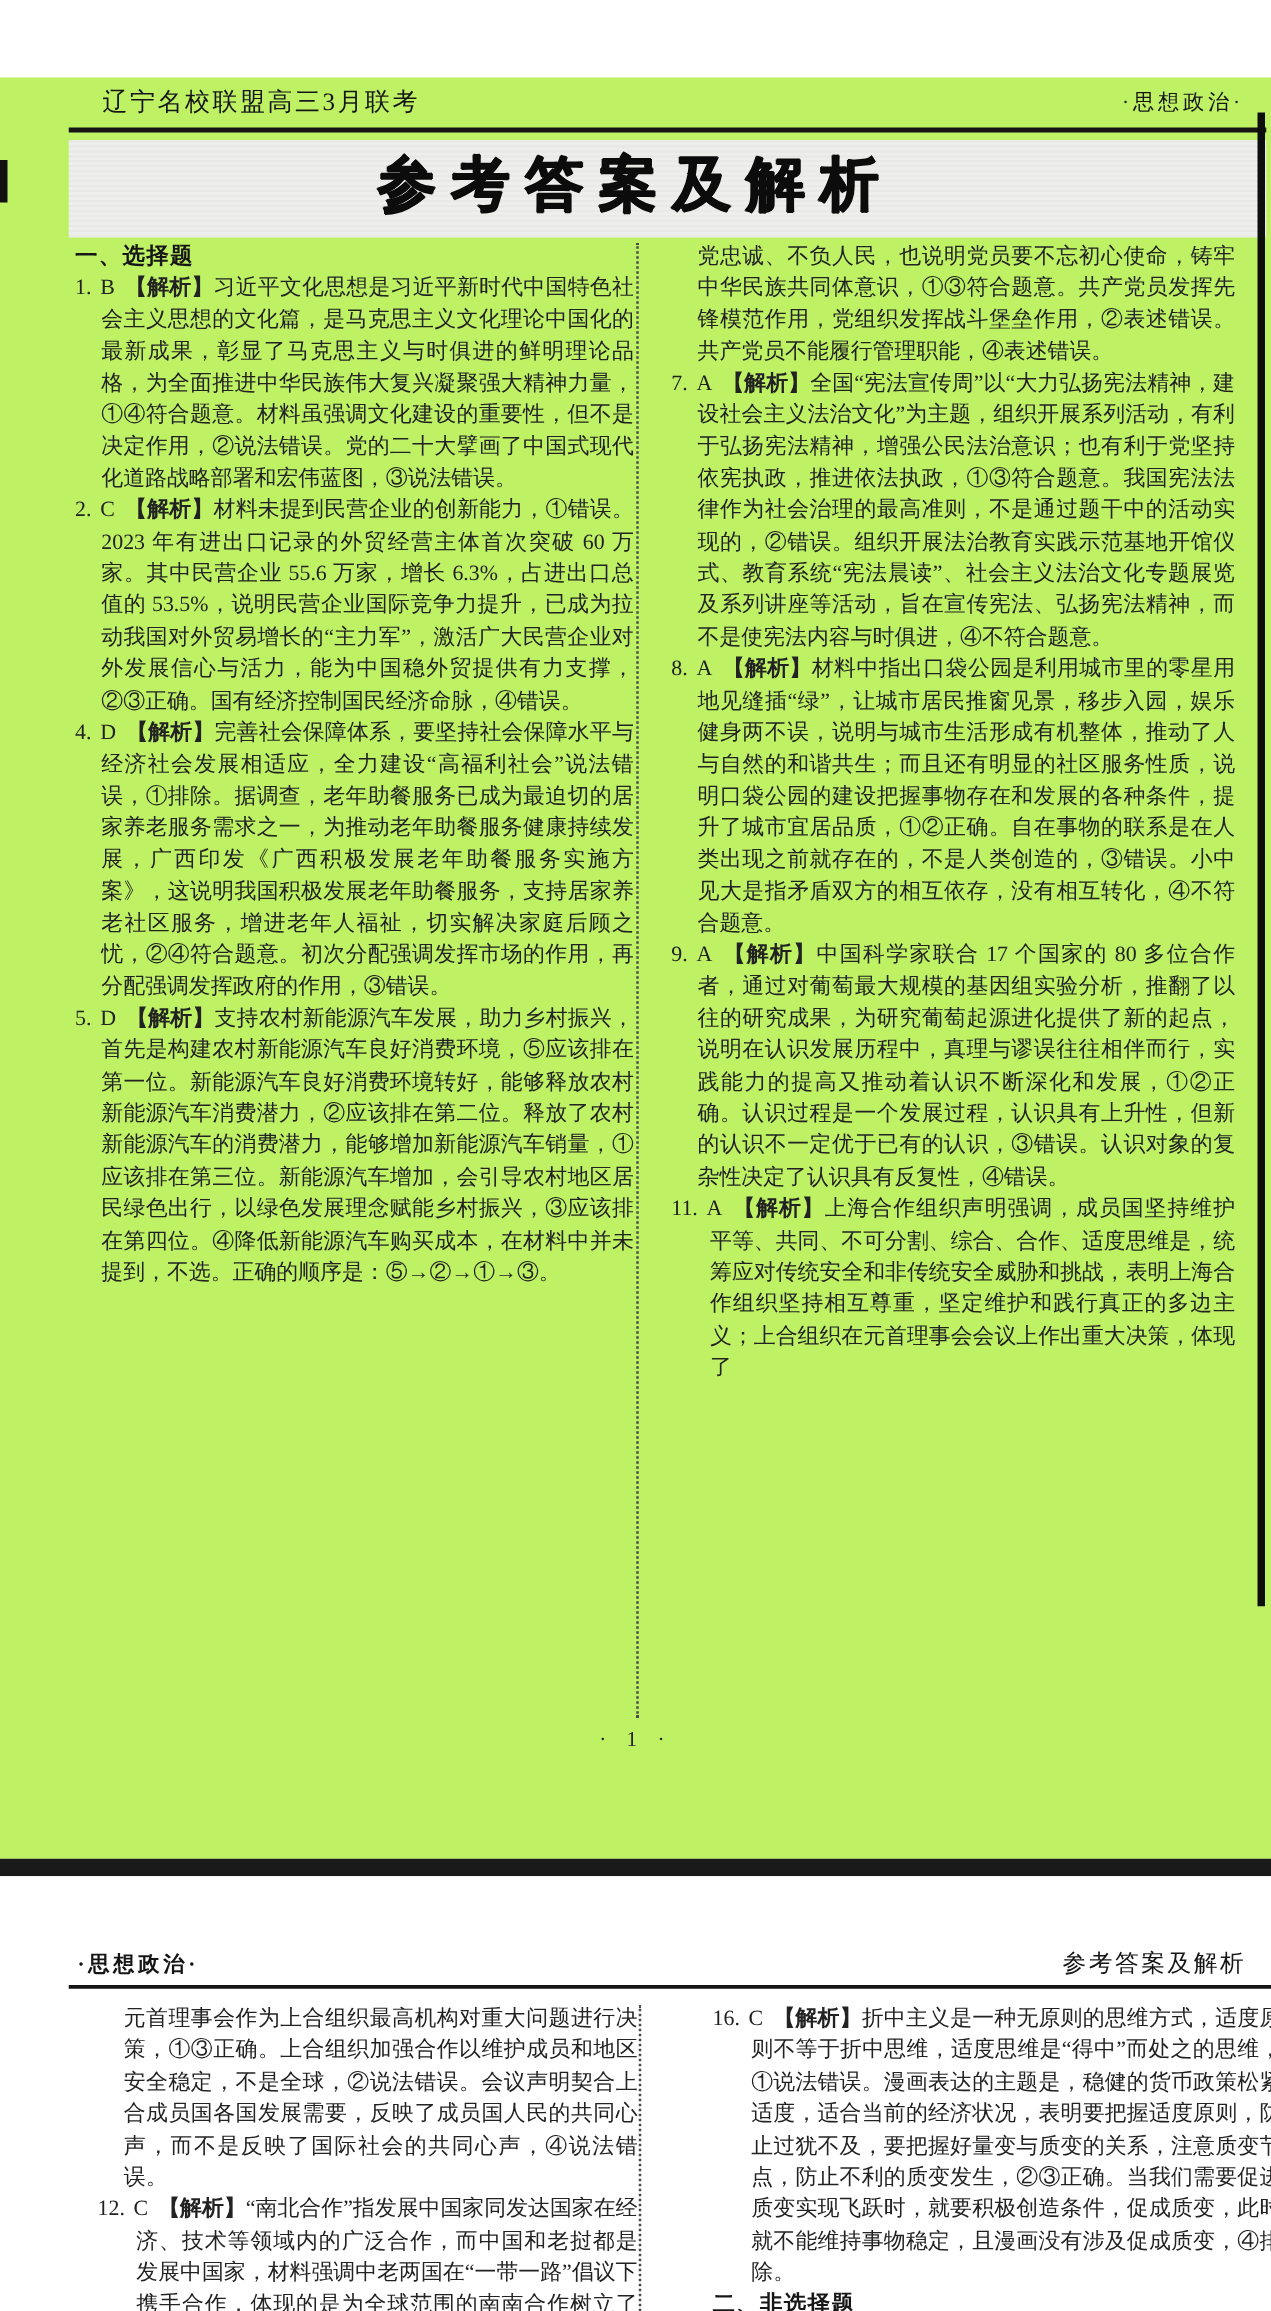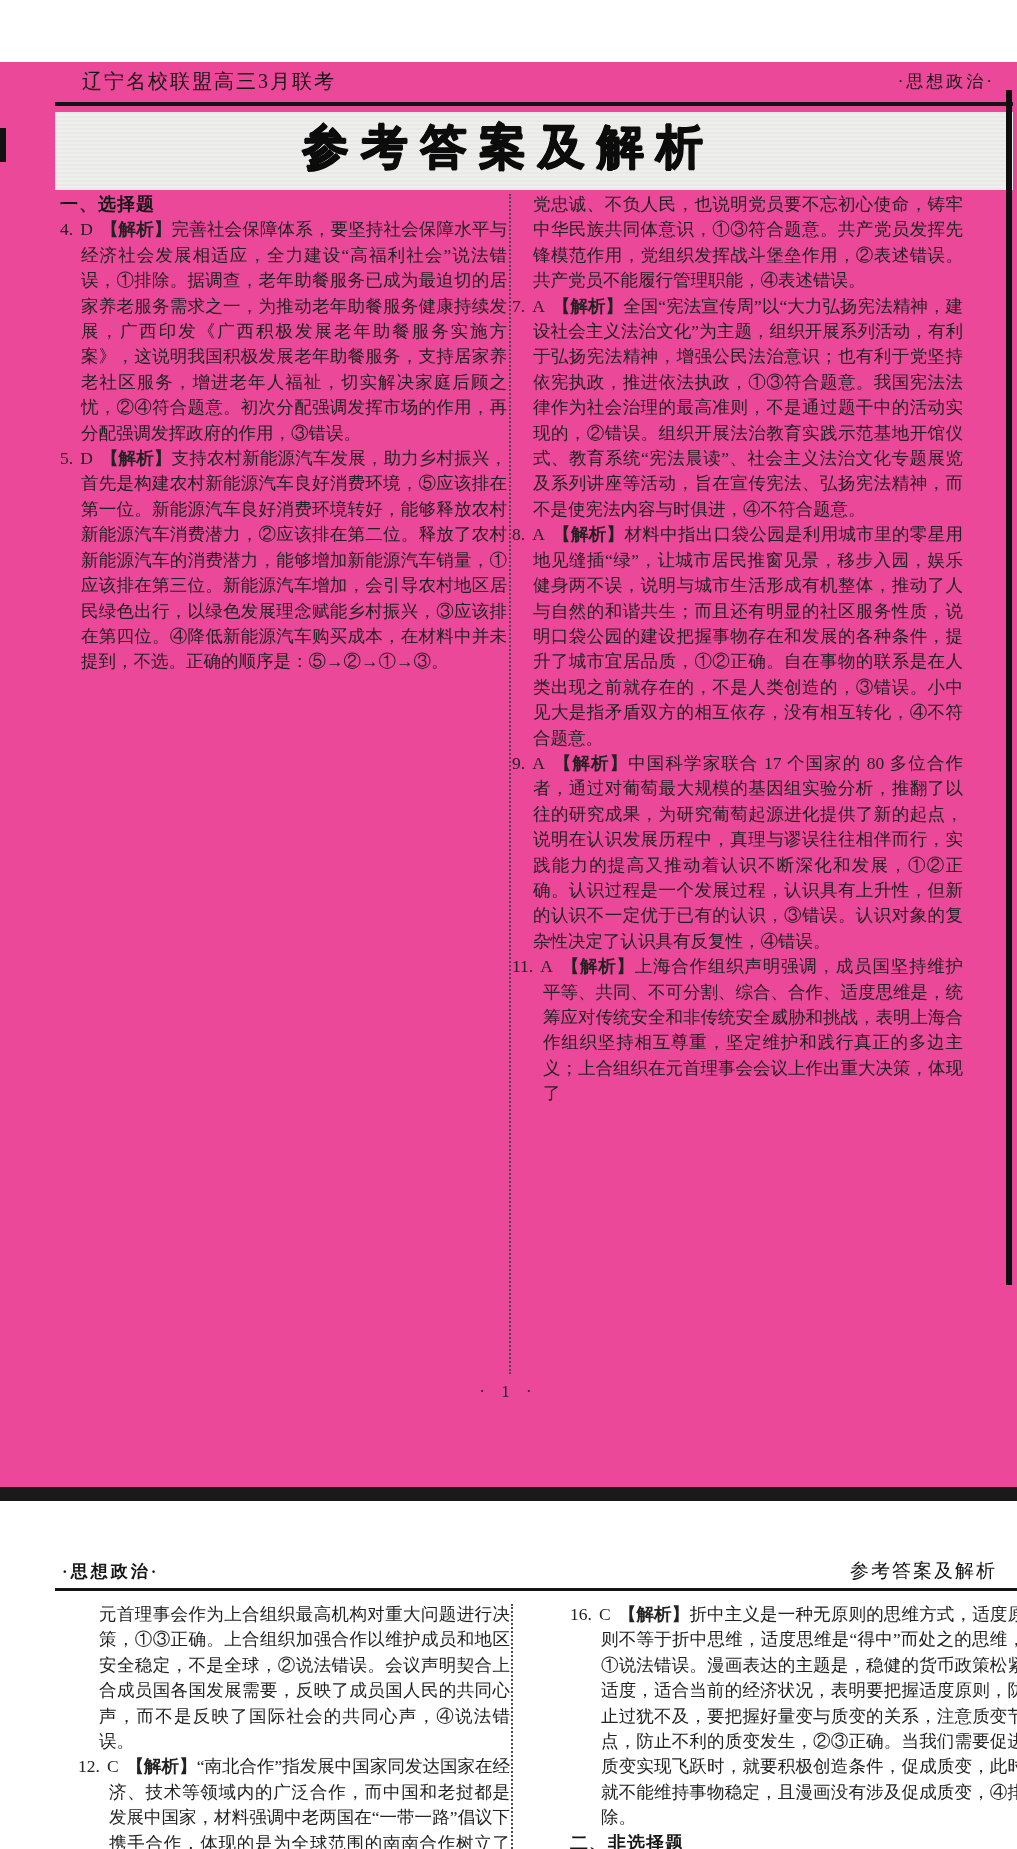--- a/index.html
+++ b/index.html
@@ -3,36 +3,36 @@
 <meta charset="utf-8">
 <style>
   html,body{margin:0;padding:0;}
   body{
     width:1017px;height:1849px;position:relative;overflow:hidden;
     background:#ffffff;
     font-family:"Liberation Serif","DejaVu Serif",serif;
     color:#1f1f1f;
   }
   
-  .page1{position:absolute;left:0;top:0;width:1017px;height:1487px;background:#ec4899;}
+  .page1{position:absolute;left:0;top:0;width:1017px;height:1487px;background:#bef264;}
   .p1-topstrip{position:absolute;left:0;top:0;width:1017px;height:62px;background:#ffffff;}
   .p1-header-left{position:absolute;left:82px;top:68px;font-size:20px;letter-spacing:2px;color:#151515;}
   .p1-header-right{position:absolute;right:22px;top:70px;font-size:17px;letter-spacing:3px;color:#151515;}
   .p1-rule{position:absolute;left:55px;right:4px;top:102px;height:4px;background:#141414;}
   .title-band{position:absolute;left:55px;right:4px;top:112px;height:78px;
     background:repeating-linear-gradient(0deg,#e9e9e7 0 2px,#eeeeec 2px 4px);}
   .main-title{
     position:absolute;left:0;top:116px;width:1017px;text-align:center;
     font-family:"Liberation Sans","DejaVu Sans",sans-serif;
     font-weight:900;font-size:47px;letter-spacing:12px;color:#0c0c0c;
     text-shadow:0.8px 0 0 #0c0c0c,-0.8px 0 0 #0c0c0c,0 0.8px 0 #0c0c0c,0 -0.8px 0 #0c0c0c;
   }
   .col{position:absolute;text-align:justify;font-size:17.5px;line-height:25.4px;color:#222;}
   .p1-col-left{left:60px;top:192px;width:447px;height:1185px;overflow:hidden;}
-  .p1-col-right{left:512px;top:192px;width:451px;height:1185px;overflow:hidden;}
+  .p1-col-right{left:537px;top:192px;width:451px;height:1185px;overflow:hidden;}
   .col-divider{position:absolute;width:0;border-left:2px dotted #4a4a4a;}
   .p1-divider{left:509px;top:194px;height:1180px;}
   .page-num{position:absolute;left:0;top:1382px;width:1017px;text-align:center;font-size:17px;letter-spacing:6px;color:#222;}
   .artifact-right{position:absolute;left:1006px;top:90px;width:6px;height:1195px;background:#0e0e0e;}
   .artifact-left{position:absolute;left:0;top:128px;width:6px;height:34px;background:#111;}
   
   .black-bar{position:absolute;left:0;top:1487px;width:1017px;height:14px;background:#1a1a1a;}
   
   .page2{position:absolute;left:0;top:1501px;width:1017px;height:348px;background:#ffffff;}
   .p2-header-left{position:absolute;left:62px;top:1560px;font-size:17px;letter-spacing:3px;font-weight:bold;color:#151515;}
@@ -58,21 +58,23 @@
   <div class="p1-header-left">辽宁名校联盟高三3月联考</div>
   <div class="p1-header-right">·思想政治·</div>
   <div class="p1-rule"></div>
   <div class="title-band"></div>
   <div class="main-title">参考答案及解析</div>
 
   <div class="col p1-col-left">
     <div class="section-heading">一、选择题</div>
     <div>
 
+        <div class="item hang1"><span class="num">1.</span><span class="ans">B</span><span class="mk">【解析】</span><span class="body">习近平文化思想是习近平新时代中国特色社会主义思想的文化篇，是马克思主义文化理论中国化的最新成果，彰显了马克思主义与时俱进的鲜明理论品格，为全面推进中华民族伟大复兴凝聚强大精神力量，①④符合题意。材料虽强调文化建设的重要性，但不是决定作用，②说法错误。党的二十大擘画了中国式现代化道路战略部署和宏伟蓝图，③说法错误。</span></div>
 
+        <div class="item hang1"><span class="num">2.</span><span class="ans">C</span><span class="mk">【解析】</span><span class="body">材料未提到民营企业的创新能力，①错误。2023 年有进出口记录的外贸经营主体首次突破 60 万家。其中民营企业 55.6 万家，增长 6.3%，占进出口总值的 53.5%，说明民营企业国际竞争力提升，已成为拉动我国对外贸易增长的“主力军”，激活广大民营企业对外发展信心与活力，能为中国稳外贸提供有力支撑，②③正确。国有经济控制国民经济命脉，④错误。</span></div>
 
 
         <div class="item hang1"><span class="num">4.</span><span class="ans">D</span><span class="mk">【解析】</span><span class="body">完善社会保障体系，要坚持社会保障水平与经济社会发展相适应，全力建设“高福利社会”说法错误，①排除。据调查，老年助餐服务已成为最迫切的居家养老服务需求之一，为推动老年助餐服务健康持续发展，广西印发《广西积极发展老年助餐服务实施方案》，这说明我国积极发展老年助餐服务，支持居家养老社区服务，增进老年人福祉，切实解决家庭后顾之忧，②④符合题意。初次分配强调发挥市场的作用，再分配强调发挥政府的作用，③错误。</span></div>
 
         <div class="item hang1"><span class="num">5.</span><span class="ans">D</span><span class="mk">【解析】</span><span class="body">支持农村新能源汽车发展，助力乡村振兴，首先是构建农村新能源汽车良好消费环境，⑤应该排在第一位。新能源汽车良好消费环境转好，能够释放农村新能源汽车消费潜力，②应该排在第二位。释放了农村新能源汽车的消费潜力，能够增加新能源汽车销量，①应该排在第三位。新能源汽车增加，会引导农村地区居民绿色出行，以绿色发展理念赋能乡村振兴，③应该排在第四位。④降低新能源汽车购买成本，在材料中并未提到，不选。正确的顺序是：⑤→②→①→③。</span></div>
 
       </div>
   </div>
 
   <div class="col p1-col-right">

